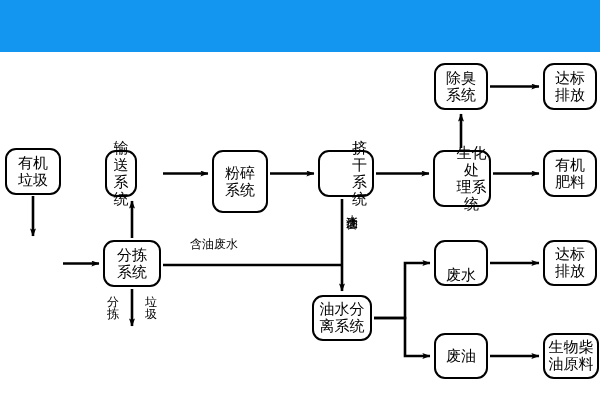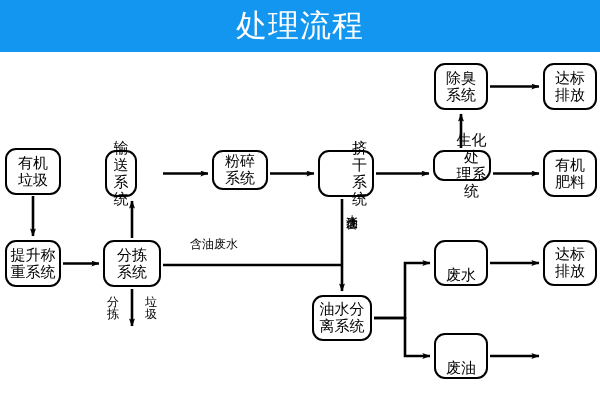--- a/index.html
+++ b/index.html
@@ -88,21 +88,20 @@
     width: 14px;
     line-height: 12px;
   }
 </style>
 </head>
 <body>
 
 <div id="canvas">
 
   <div id="header-bar"></div>
-  <div id="header-title">处理流程</div>
 
   <svg id="edges" viewBox="0 0 600 400">
     <defs>
       <marker id="arrow" markerWidth="9" markerHeight="9" refX="7.6" refY="3" orient="auto" markerUnits="userSpaceOnUse">
         <path d="M0,0 L8,3 L0,6 L1.6,3 z" fill="#000000"></path>
       </marker>
     </defs>
     <g stroke="#000000" stroke-width="2.6" fill="none" marker-end="url(#arrow)">
 
       <path d="M33,196 L33,236"></path>
@@ -137,58 +136,58 @@
     </g>
     <g stroke="#000000" stroke-width="2.6" fill="none">
 
       <path d="M163,265 L342,265"></path>
     </g>
   </svg>
 
   <div class="node" style="left:5px; top:148px; width:56px; height:47px;">
     <span>有机<br>垃圾</span>
   </div>
-  <div class="node" style="left:5px; top:240px; width:56px; height:47px;">
-    <span>提升称<br>重系统</span>
-  </div>
   <div class="node" style="left:103px; top:240px; width:58px; height:47px;">
     <span>分拣<br>系统</span>
   </div>
   <div class="node" style="left:105px; top:150px; width:32px; height:47px;">
     <span>输送<br>系统</span>
   </div>
-  <div class="node" style="left:212px; top:150px; width:56px; height:40px;">
+  <div class="node" style="left:212px; top:150px; width:56px; height:63px;">
     <span>粉碎<br>系统</span>
   </div>
   <div class="node" style="left:318px; top:150px; width:56px; height:47px;padding-left:28px;">
     <span>挤干<br>系统</span>
   </div>
-  <div class="node" style="left:433px; top:150px; width:58px; height:31px;padding-left:20px;">
+  <div class="node" style="left:433px; top:150px; width:58px; height:57px;padding-left:20px;">
     <span>生化处<br>理系统</span>
   </div>
   <div class="node" style="left:434px; top:63px; width:54px; height:47px;">
     <span>除臭<br>系统</span>
   </div>
   <div class="node" style="left:543px; top:63px; width:54px; height:47px;">
     <span>达标<br>排放</span>
   </div>
   <div class="node" style="left:543px; top:150px; width:54px; height:47px;">
     <span>有机<br>肥料</span>
   </div>
   <div class="node" style="left:312px; top:295px; width:60px; height:46px;justify-content:flex-end;">
     <span>油水分<br>离系统</span>
   </div>
   <div class="node" style="left:434px; top:240px; width:54px; height:46px;align-items:flex-end;">
     <span>废水</span>
   </div>
-  <div class="node" style="left:434px; top:333px; width:54px; height:46px;align-items:flex-end;">
+  <div class="node" style="left:434px; top:333px; width:54px; height:46px;">
     <span>废油</span>
   </div>
   <div class="node" style="left:543px; top:240px; width:54px; height:46px;">
     <span>达标<br>排放</span>
+  </div>
+  <div class="node" style="left:543px; top:333px; width:56px; height:46px;">
+    <span>生物柴<br>油原料</span>
   </div>
 
   <div class="edge-label stacked" style="left:106px; top:296px;">分拣</div>
   <div class="edge-label stacked" style="left:144px; top:296px;">垃圾</div>
   <div class="edge-label" style="left:190px; top:238px;">含油废水</div>
   <div class="edge-label vertical" style="left:346px; top:208px;">含油废水</div>
 
 </div>
 
 </body></html>

